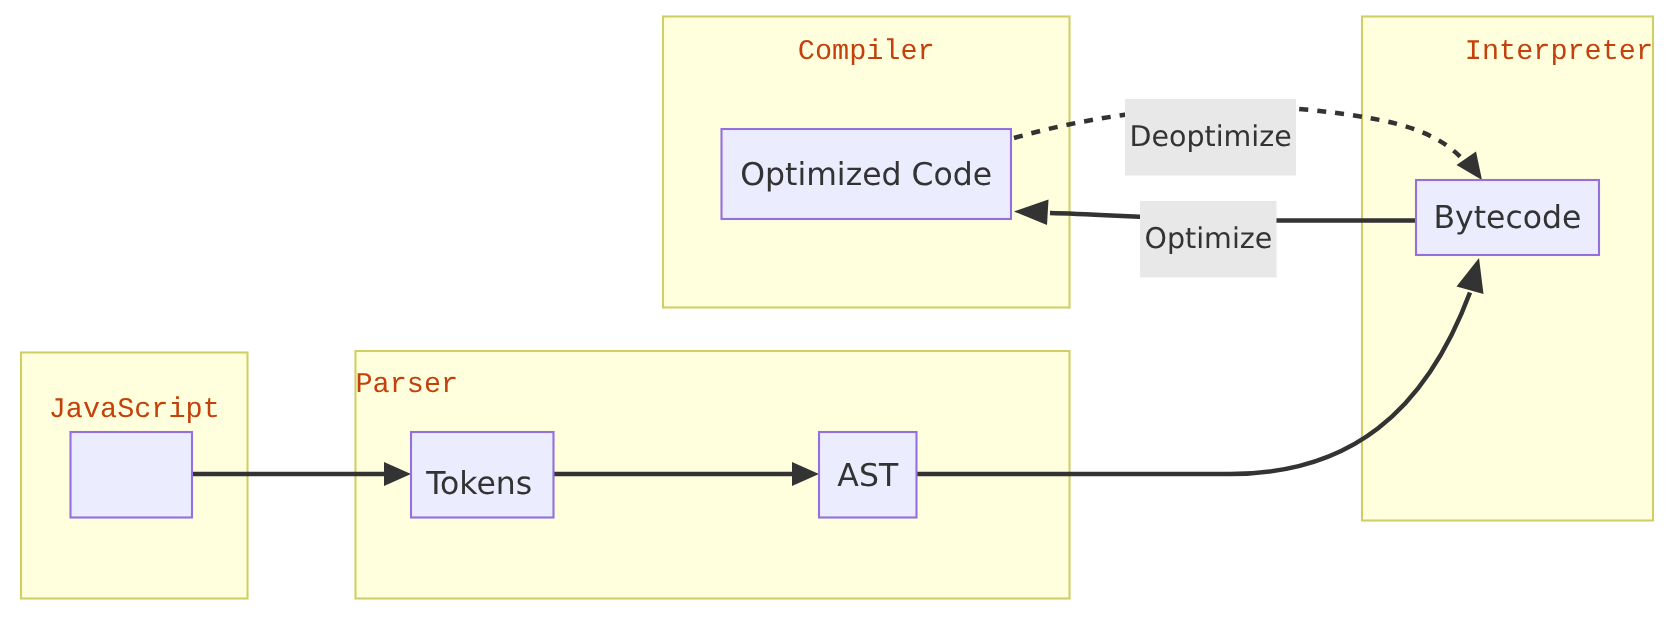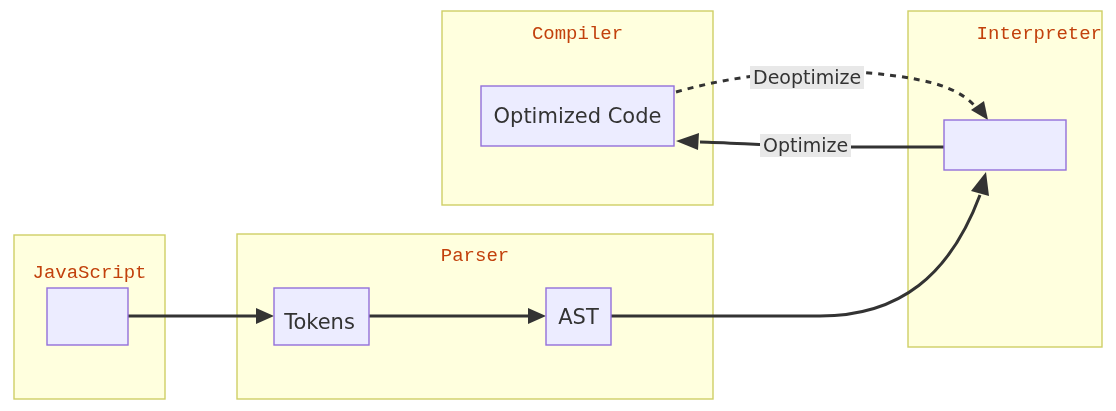--- a/index.html
+++ b/index.html
@@ -69,21 +69,21 @@
     align-items: center;
     justify-content: center;
   }
   .edge-label {
     position: absolute;
     color: #333333;
     font-size: 19px;
     font-family: "DejaVu Sans", sans-serif;
     white-space: nowrap;
     background: #e8e8e8;
-    padding: 0 3px;
+    padding: 14px 3px;
     line-height: 1.2;
   }
 </style>
 </head>
 <body>
 
 <div id="diagram-root">
 
   <svg class="svg-layer" viewBox="0 0 1116 411" xmlns="http://www.w3.org/2000/svg">
 
@@ -110,22 +110,23 @@
     <rect class="node-rect" x="481" y="86" width="193" height="60"></rect>
     <rect class="node-rect" x="944" y="120" width="122" height="50"></rect>
     <rect class="node-rect" x="47" y="288" width="81" height="57"></rect>
     <rect class="node-rect" x="274" y="288" width="95" height="57"></rect>
     <rect class="node-rect" x="546" y="288" width="65" height="57"></rect>
   </svg>
 
   <div class="cluster-label" style="left:442px; top:25px; width:271px; text-align:center;">Compiler</div>
   <div class="cluster-label" style="left:908px; top:25px; width:194px; text-align:right;">Interpreter</div>
   <div class="cluster-label" style="left:14px; top:248px; width:151px; text-align:center;margin-top:16px;">JavaScript</div>
-  <div class="cluster-label" style="left:237px; top:247px; width:476px; text-align:center;">Parser</div>
+  <div class="cluster-label" style="left:237px; top:247px; width:476px; text-align:left;">Parser</div>
 
   <div class="node-label" style="left:481px; top:86px; width:193px; height:60px;">Optimized Code</div>
+  <div class="node-label" style="left:944px; top:120px; width:122px; height:50px;">Bytecode</div>
   <div class="node-label" style="left:272px; top:288px; width:95px; height:67px;">Tokens</div>
   <div class="node-label" style="left:546px; top:288px; width:65px; height:57px;border-radius:17px;">AST</div>
 
   <div class="edge-label" style="left:750px; top:66px;">Deoptimize</div>
   <div class="edge-label" style="left:760px; top:134px;">Optimize</div>
 
 </div>
 
 </body></html>

